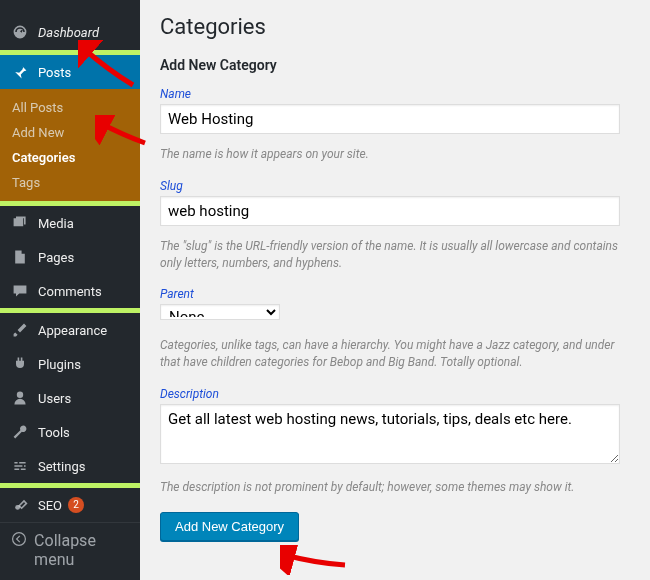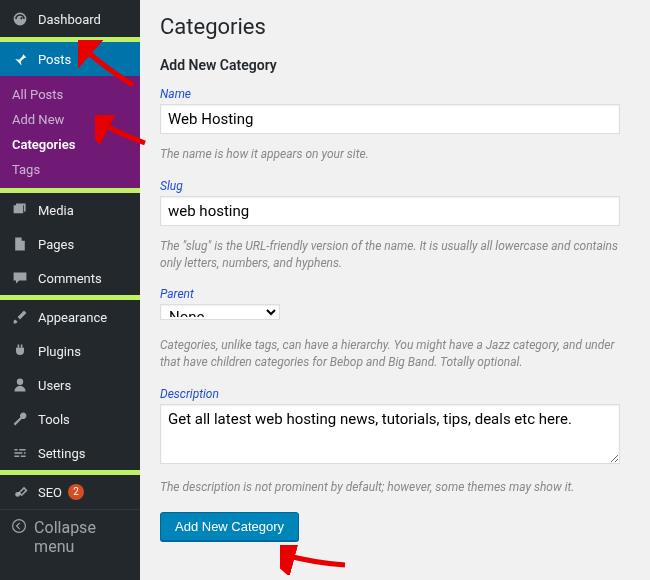--- a/index.html
+++ b/index.html
@@ -23,21 +23,21 @@
   }
   .sidebar-item {
     display: flex;
     align-items: center;
     padding: 7px 8px 7px 10px;
     color: #eee;
     font-size: 13px;
     cursor: pointer;
     position: relative;
   }
-  .sidebar-item.top { padding-top:9px; padding-bottom:8px;}
+  .sidebar-item.top { padding-top:22px; padding-bottom:8px;font-style:italic;}
   .sidebar-item .icon {
     width: 20px; height: 20px;
     margin-right: 8px;
     display: inline-flex;
     align-items: center; justify-content: center;
     color: rgba(240,245,250,.6);
   }
   .sidebar-item.sep { border-top: 5px solid #bef264; }
   .sidebar-item.active {
     background: #0073aa;
@@ -46,21 +46,21 @@
   .sidebar-item.active .icon { color: #fff; }
   .sidebar-item.active::after {
     content: "";
     position: absolute;
     right: -8px; top: 50%;
     margin-top: -8px;
     border: 8px solid transparent;
     border-right-color: #f1f1f1;
   }
   .submenu {
-    background: #701a75;
+    background: #a16207;
     padding: 6px 0;
   }
   .submenu .sub-item {
     padding: 5px 12px;
     color: rgba(240,245,250,.7);
     font-size: 13px;
     cursor: pointer;
   }
   .submenu .sub-item.current {
     color: #fff;

